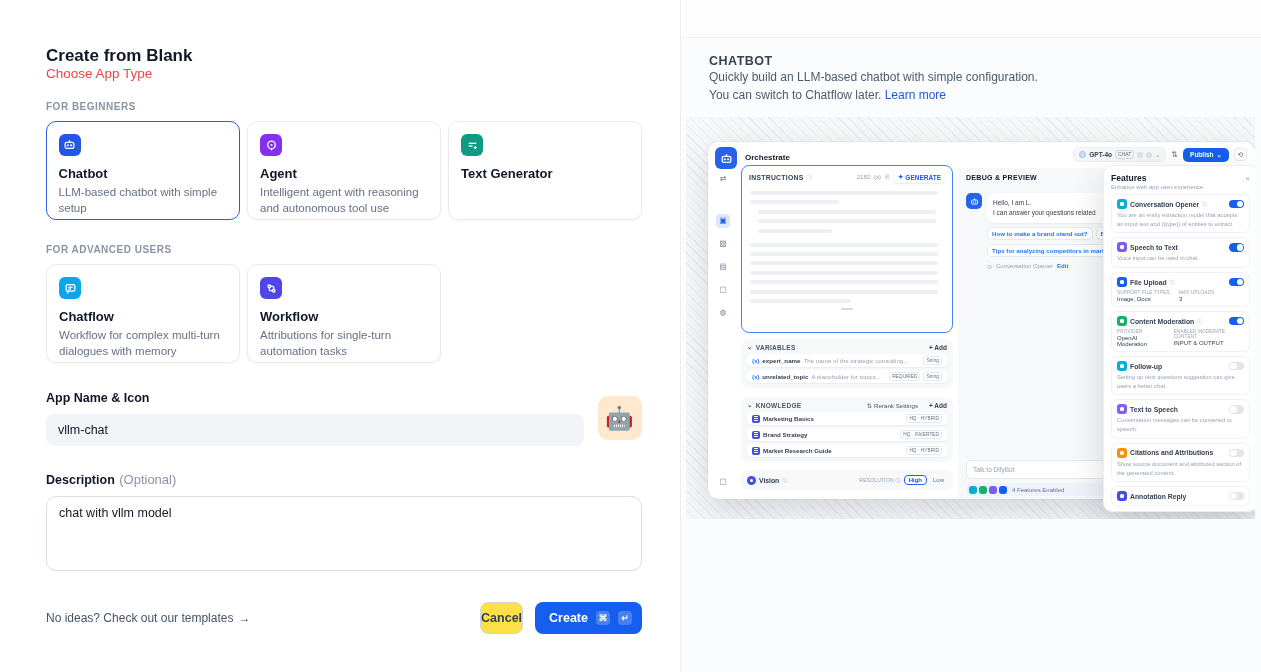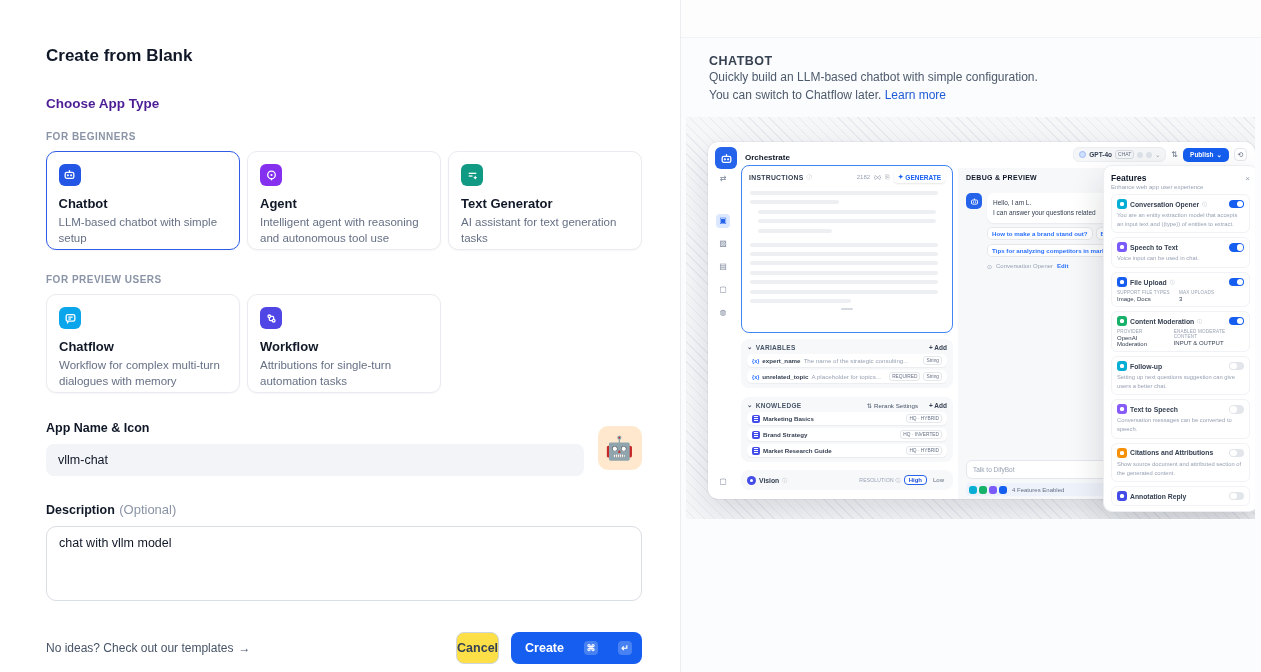--- a/index.html
+++ b/index.html
@@ -2,21 +2,21 @@
 <html><head>
 <meta charset="utf-8">
 <style>
   *{box-sizing:border-box;margin:0;padding:0}
   html,body{width:1261px;height:672px;overflow:hidden}
   body{display:flex;background:#fff;font-family:"Liberation Sans",sans-serif;color:#101828}
 
   
   .left{flex:0 0 678px;padding:38px 38px 20px 46px;background:#fff}
   .m-title{font-size:17px;font-weight:bold;color:#101828;margin-top:8px}
-  .m-choose{font-size:13.5px;font-weight:bold;color:#4c1d95;margin-top:30px}
+  .m-choose{font-size:13.5px;font-weight:normal;color:#ef4444;}
   .m-sect{font-size:10px;font-weight:bold;color:#8a94a6;letter-spacing:.5px;margin-top:20px}
   .cards{display:flex;gap:7px;margin-top:9px}
   .card{width:194px;height:99px;background:#fff;border:1px solid #e9ebf0;border-radius:10px;padding:12px;cursor:pointer;box-shadow:0 1px 2px rgba(16,24,40,.04)}
   .card.selected{border:1.5px solid #2e5ce6;padding:11.5px}
   .ticon{width:22px;height:22px;border-radius:6px;display:flex;align-items:center;justify-content:center}
   .ticon svg{width:13px;height:13px}
   .card h3{font-size:13px;font-weight:bold;color:#101828;margin:10px 0 3px}
   .card p{font-size:11.5px;color:#667085;line-height:1.4}
   .m-label{font-size:12.5px;font-weight:bold;color:#101828}
   .name-block{display:flex;gap:14px;margin-top:28px;align-items:flex-start}
@@ -24,21 +24,21 @@
   .name-input{width:100%;height:32px;background:#f2f4f7;border:none;border-radius:8px;margin-top:9px;padding:0 12px;font-size:12.5px;color:#101828;font-family:"Liberation Sans",sans-serif;outline:none}
   .emoji-box{flex:0 0 44px;height:44px;margin-top:5px;background:#ffe8cd;border-radius:10px;display:flex;align-items:center;justify-content:center;font-size:23px;cursor:pointer}
   .desc-row{margin-top:24px}
   .opt{font-size:13px;color:#8a94a6;font-weight:normal}
   .desc-ta{width:100%;height:75px;margin-top:8px;border:1px solid #d9dde4;border-radius:10px;padding:9px 12px;font-size:12.5px;color:#101828;resize:none;font-family:"Liberation Sans",sans-serif;outline:none;background:#fff}
   .m-footer{display:flex;align-items:center;justify-content:space-between;margin-top:27px}
   .tpl-link{font-size:12px;color:#475467;cursor:pointer;display:flex;align-items:center;gap:5px}
   .btns{display:flex;gap:12px}
   .btn{height:32px;border-radius:8px;font-size:12.5px;font-weight:bold;display:flex;align-items:center;cursor:pointer}
   .btn-cancel{padding:0 0;background:#fde047;border:1px solid #d0d5dd;color:#344054}
-  .btn-create{padding:0 10px 0 14px;background:#155eef;border:none;color:#fff;gap:20px}
+  .btn-create{padding:0 10px 0 14px;background:#155eef;border:none;color:#fff;gap:8px}
   .kbd{background:rgba(255,255,255,.22);border-radius:4px;font-size:9px;width:14px;height:14px;display:flex;align-items:center;justify-content:center}
 
   
   .right{flex:1;background:#fbfcfd;border-left:1px solid #ebedf1;display:flex;flex-direction:column}
   .r-topstrip{height:38px;background:#fdfdfe;border-bottom:1px solid #f1f3f6}
   .r-body{padding:16px 3px 0 28px}
   .r-head{font-size:12.5px;font-weight:bold;color:#364152;letter-spacing:.5px}
   .r-desc{font-size:12px;color:#4d5a6c;line-height:1.5;margin-top:0;max-width:350px}
   .learn{color:#1d5bd6;cursor:pointer}
   .preview{position:relative;margin:13px 3px 0 -23px;height:402px;background:#f6f7f9;background-image:repeating-linear-gradient(45deg,transparent 0 6px,#e8eaef 6px 7px);overflow:hidden}
@@ -171,25 +171,24 @@
     </div>
     <div class="card">
       <div class="ticon" style="background: rgb(16, 154, 132);">
         <svg viewBox="0 0 24 24" fill="none" stroke="#fff" stroke-width="2.4">
             <line x1="5" y1="8" x2="19" y2="8"></line>
             <line x1="5" y1="13" x2="12" y2="13"></line>
             <path d="M17 12l1 2.5L20.5 16 18 17.5 17 20l-1-2.5L13.5 16l2.5-1.5z" fill="#fff" stroke="none"></path>
           </svg>
       </div>
       <h3>Text Generator</h3>
-      <p>AI assistant for text generation tasks</p>
     </div>
   </div>
 
-  <div class="m-sect" style="margin-top:24px">FOR PREVIEW USERS</div>
+  <div class="m-sect" style="margin-top:24px">FOR ADVANCED USERS</div>
   <div class="cards">
     <div class="card">
       <div class="ticon" style="background: rgb(11, 165, 236);">
         <svg viewBox="0 0 24 24" fill="none" stroke="#fff" stroke-width="2.4">
             <rect x="4" y="5" width="16" height="12" rx="3"></rect>
             <path d="M8 17l-2 4"></path>
             <line x1="8" y1="9.5" x2="16" y2="9.5"></line>
             <line x1="8" y1="13" x2="13" y2="13"></line>
           </svg>
       </div>

